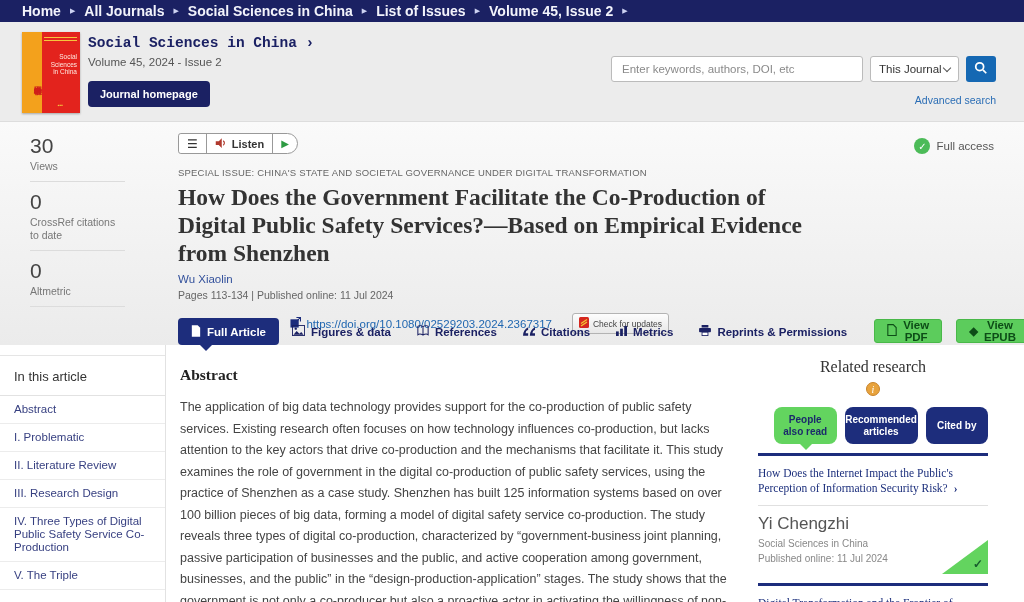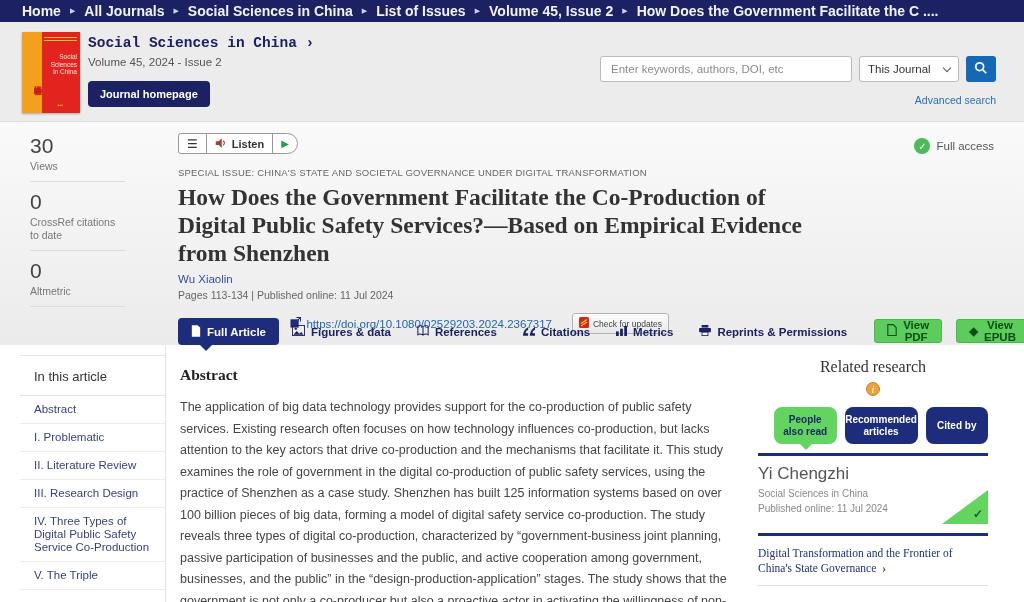--- a/index.html
+++ b/index.html
@@ -25,21 +25,21 @@
   .jinfo { position:absolute; left:88px; top:13px; }
   .jname { font-family:Liberation Mono, monospace; font-size:14.5px; font-weight:bold; color:#1b2163; cursor:pointer; }
   .jissue { margin-top:5px; font-size:11.5px; color:#555; }
   .jhome-btn { display:inline-block; margin-top:13px; background:#1b2163; color:#fff; font-size:11px;
                font-weight:bold; padding:7px 12px; border-radius:4px; border:none; cursor:pointer; }
   .search-area { position:absolute; right:28px; top:34px; }
   .search-row { display:flex; align-items:center; gap:7px; }
   .search-input { width:252px; height:26px; border:1px solid #bbb; border-radius:3px; padding:0 10px;
                   font-size:11.5px; color:#333; background:#fff; }
   .search-input::placeholder { color:#8a8a8a; }
-  .scope-select { height:26px; width:100px; background:#fff; border:1px solid #bbb; border-radius:3px;
+  .scope-select { height:26px; width:89px; background:#fff; border:1px solid #bbb; border-radius:3px;
                   display:flex; align-items:center; justify-content:space-between; padding:0 8px;
                   font-size:11.5px; color:#333; cursor:pointer; }
   .chev-down { width:6px; height:6px; border-right:1.5px solid #555; border-bottom:1.5px solid #555;
                transform:rotate(45deg); margin-top:-3px; }
   .search-btn { width:30px; height:26px; background:#1568b3; border:none; border-radius:3px;
                 display:flex; align-items:center; justify-content:center; cursor:pointer; }
   .advanced { margin-top:12px; text-align:right; font-size:10.5px; color:#2a6db5; cursor:pointer; }
 
   
   .hero { height:223px; background:linear-gradient(180deg,#fafafa,#ebebeb); position:relative; }
@@ -79,21 +79,21 @@
   .tab.active { background:#1d2d7c; color:#fff; border-radius:4px; position:relative; }
   .tab.active::after { content:""; position:absolute; left:22px; bottom:-6px;
         border-left:6px solid transparent; border-right:6px solid transparent;
         border-top:6px solid #1d2d7c; }
   .btn-green { height:24px; margin:0 0 2px 14px; display:flex; align-items:center; gap:6px;
                padding:0 12px; background:#5ccc5c; border:1px solid #49b849; border-radius:3px;
                color:#0d4d17; font-size:11.5px; font-weight:bold; cursor:pointer; }
 
   
   .content { display:flex; background:#fff; height:257px; }
-  .toc-col { width:166px; border-right:1px solid #e2e2e2;padding-left:20px; }
+  .toc-col { width:166px; border-right:1px solid #e2e2e2; }
   .toc-box { margin-top:10px; border-top:1px solid #e5e5e5; }
   .toc-head { padding:13px 14px 11px; font-size:13px; color:#333; border-bottom:1px solid #e2e2e2; }
   .toc-item { padding:7px 14px; font-size:11.5px; line-height:13px; color:#363f80;
               border-bottom:1px solid #ececec; cursor:pointer; }
   .main-col { width:592px; padding:21px 0 0 14px; }
   .abs-head { font-family:"Liberation Serif", serif; font-size:15.5px; font-weight:bold; color:#222; }
   .abs-text { margin-top:13px; width:564px; font-size:12.5px; line-height:21.5px; color:#444; }
 
   
   .rel-col { width:230px; padding-top:13px; }
@@ -129,21 +129,20 @@
   <span class="crumb">Home</span>
   <span class="crumb-sep">▶</span>
   <span class="crumb">All Journals</span>
   <span class="crumb-sep">▶</span>
   <span class="crumb">Social Sciences in China</span>
   <span class="crumb-sep">▶</span>
   <span class="crumb">List of Issues</span>
   <span class="crumb-sep">▶</span>
   <span class="crumb">Volume 45, Issue 2</span>
   <span class="crumb-sep">▶</span>
-  <span class="crumb">How Does the Government Facilitate the C ....</span>
 </div>
 
 <div class="banner">
   <div class="cover">
     <div class="cover-spine">中国社会科学</div>
     <div class="cover-body">
       <div class="cover-line"></div>
         <div class="cover-line"></div>
       <div class="cover-title">Social Sciences in China</div>
       <div class="cover-foot">▪▪▪</div>
@@ -318,20 +317,23 @@
       <span class="info-ic">i</span>
     </div>
     <div class="rtabs">
       <div class="rtab active">People also read</div>
       <div class="rtab">Recommended articles</div>
       <div class="rtab">Cited by</div>
     </div>
     <div class="rel-bar"></div>
 
     <div>
+      <div class="ritem-title">
+        <span>How Does the Internet Impact the Public's Perception of Information Security Risk?</span><span class="chv">›</span>
+      </div>
       <div class="ritem-meta">
         <div class="rauthor">Yi Chengzhi</div>
         <div class="rjournal">Social Sciences in China</div>
         <div class="rpub">Published online: 11 Jul 2024</div>
         <div class="ribbon"></div>
         <div class="ribbon-check">✓</div>
       </div>
       <div class="rel-bar"></div>
     </div>
 

